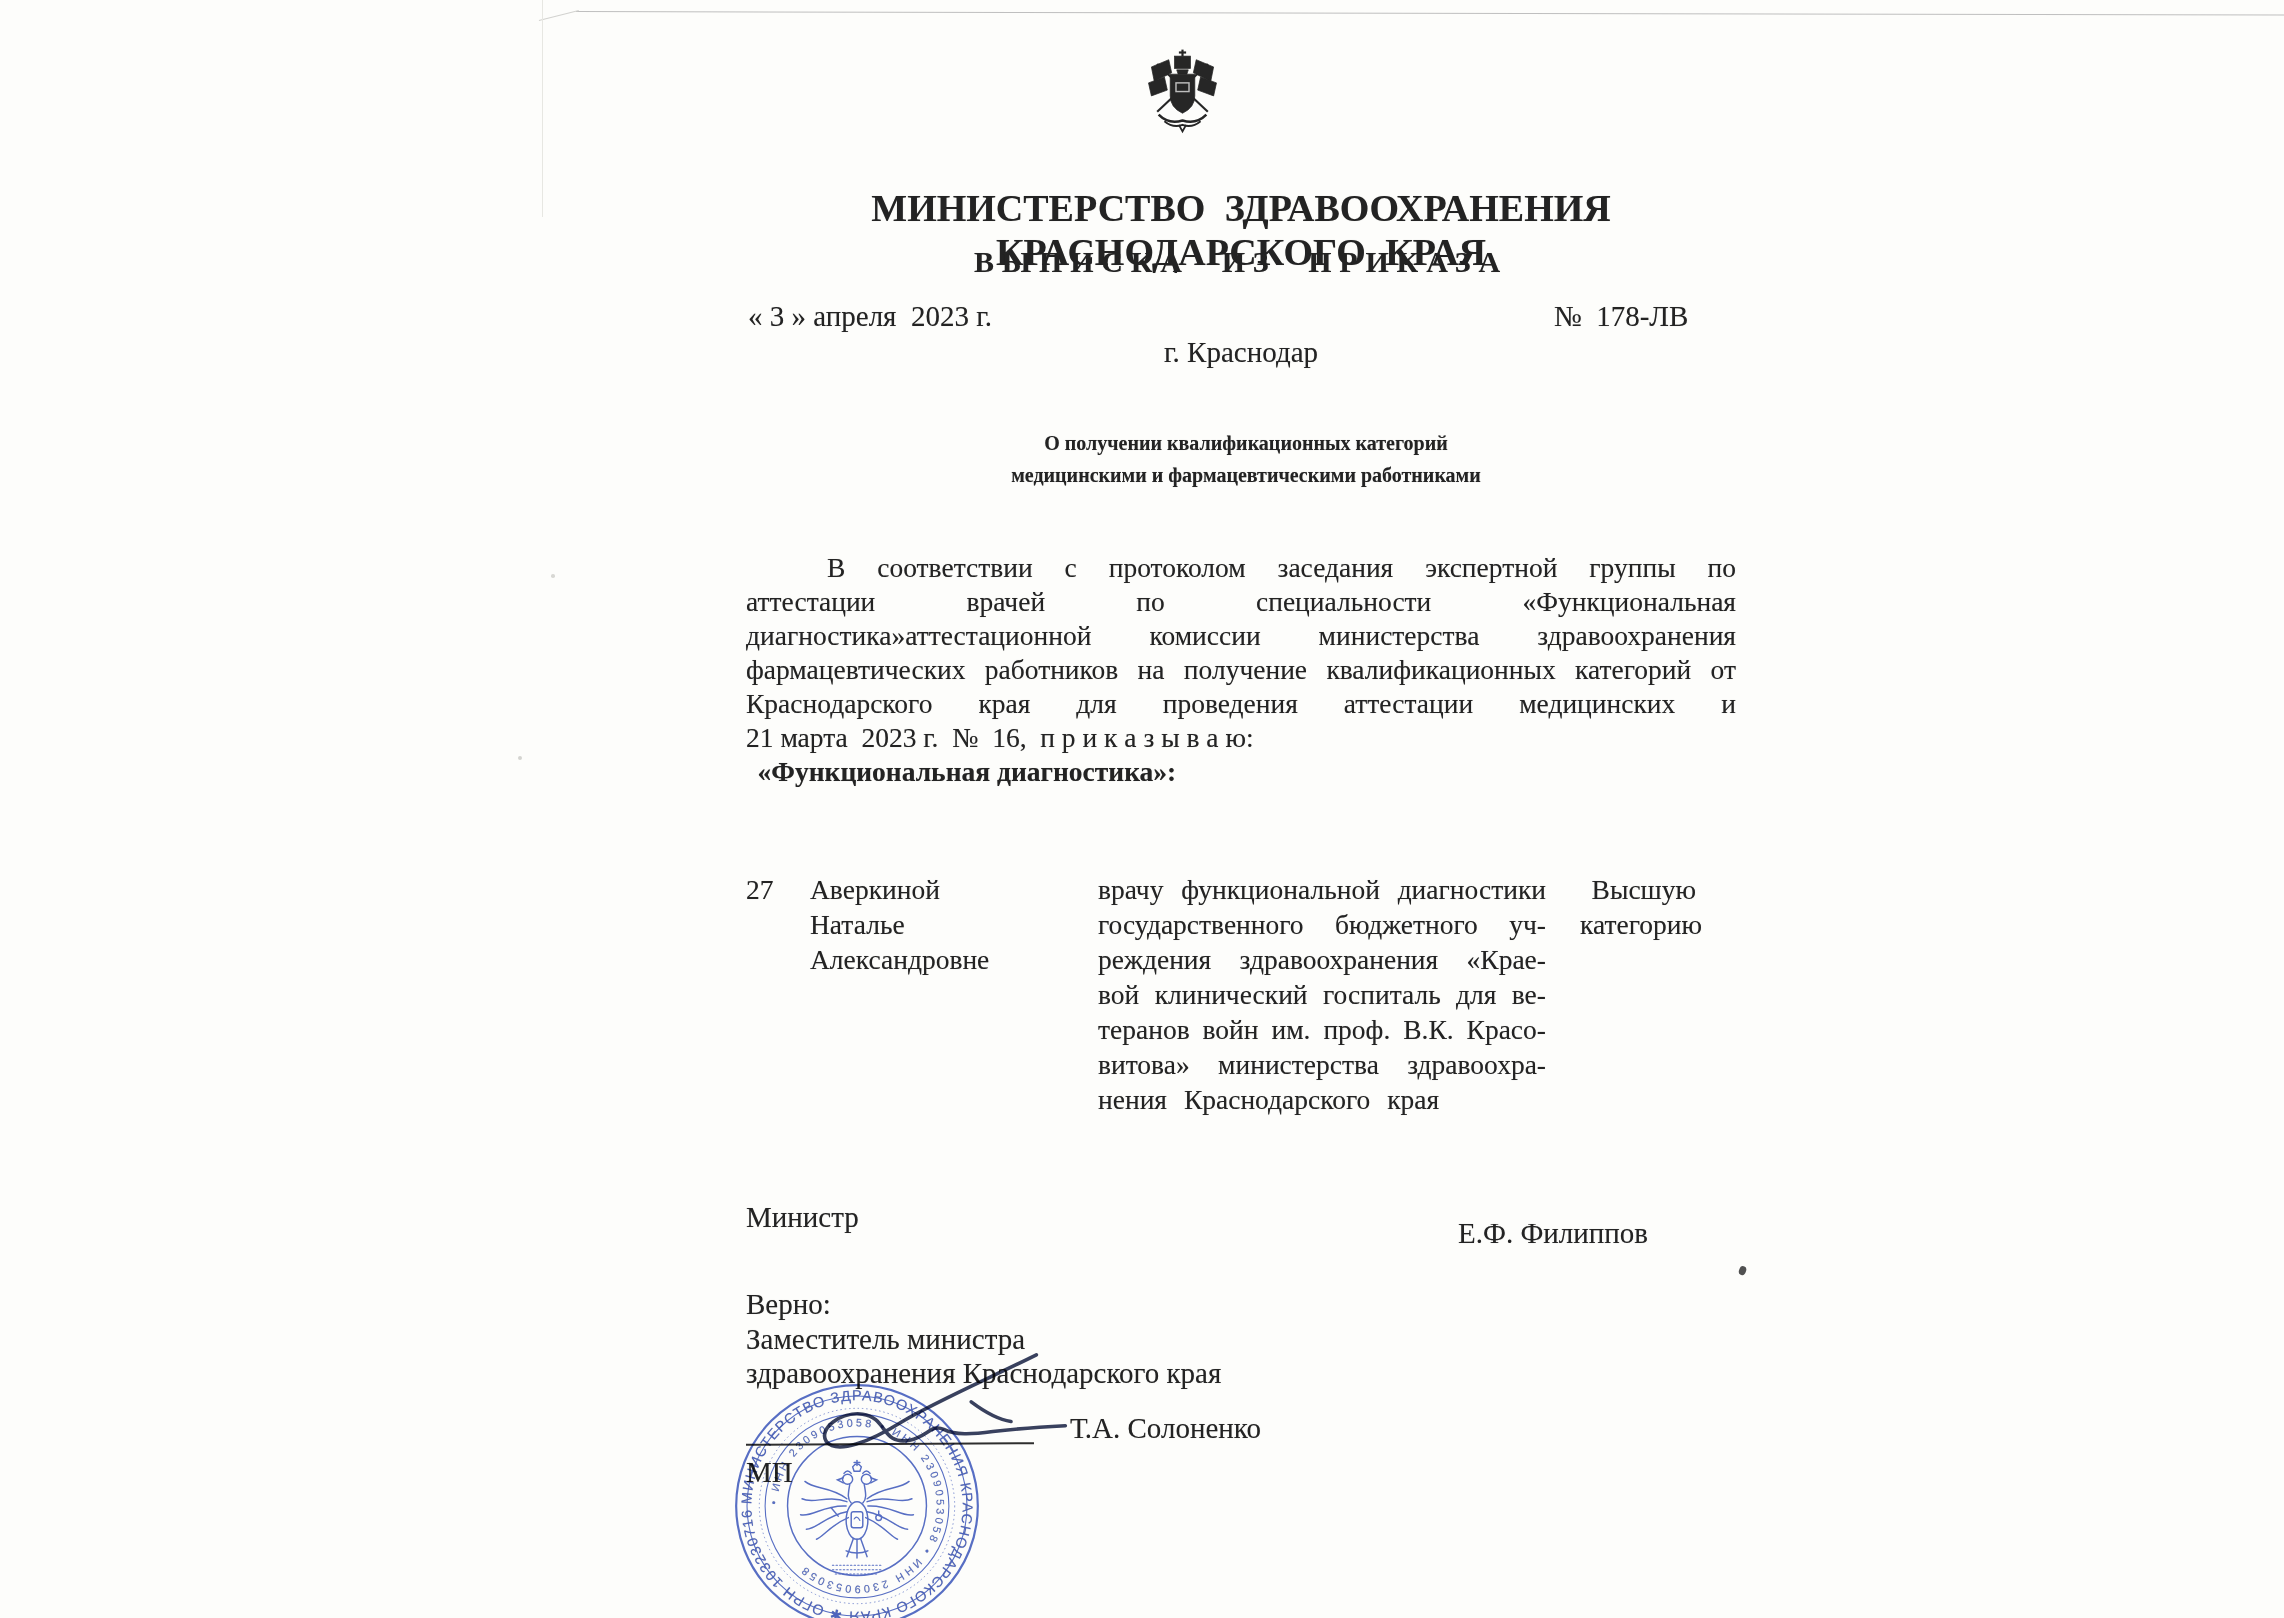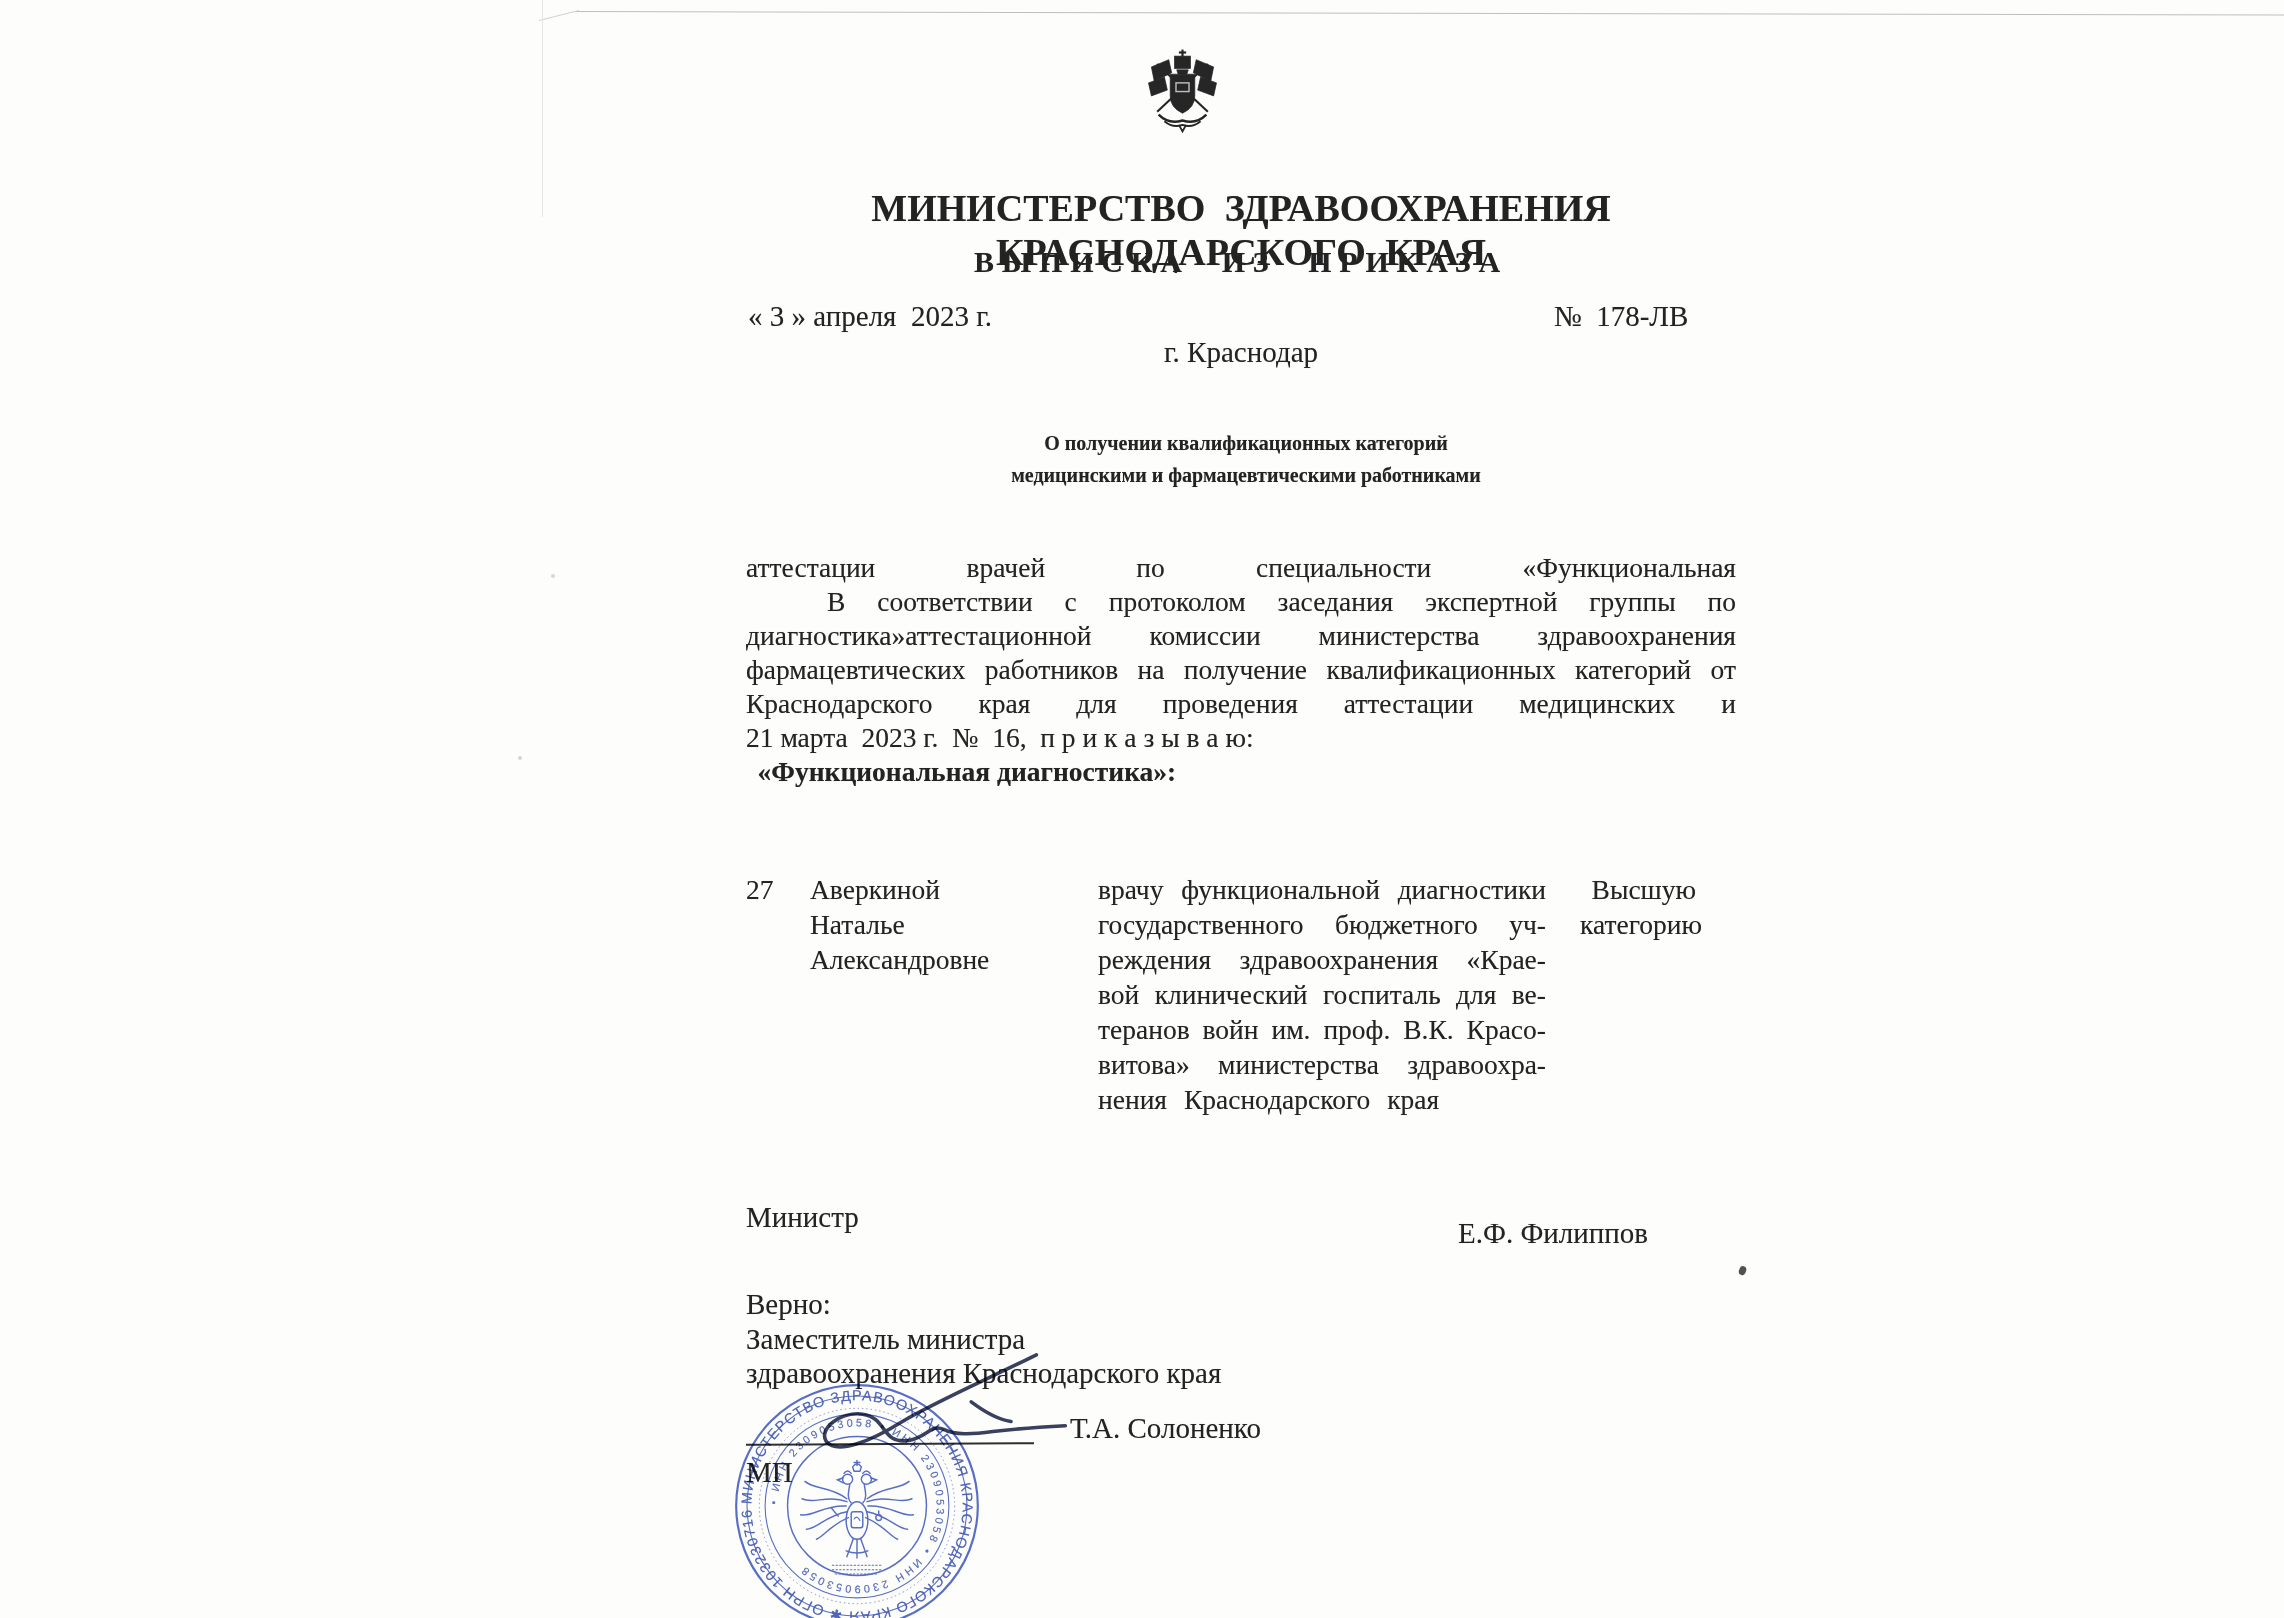--- a/index.html
+++ b/index.html
@@ -70,22 +70,22 @@
   <div class="abs t40 pre" style="left:748px; top:300px;">« 3 » апреля  2023 г.</div>
 
   <div class="abs t40 pre" style="left:1554px; top:300px;">№  178-ЛВ</div>
 
   <div class="abs t40 center" style="left:746px; top:336px; width:990px;">г. Краснодар</div>
 
   <div class="abs title-line center" style="left:746px; top:432px; width:1000px;">О получении квалификационных категорий</div>
   <div class="abs title-line center" style="left:746px; top:464px; width:1000px;">медицинскими и фармацевтическими работниками</div>
 
   <div class="abs" style="left:746px; top:551px; width:990px;">
+    <div class="body-line jline indent">В соответствии с протоколом заседания экспертной группы по</div>
     <div class="body-line jline">аттестации врачей по специальности «Функциональная</div>
-    <div class="body-line jline indent">В соответствии с протоколом заседания экспертной группы по</div>
     <div class="body-line jline">диагностика»аттестационной комиссии министерства здравоохранения</div>
     <div class="body-line jline">фармацевтических работников на получение квалификационных категорий от</div>
     <div class="body-line jline">Краснодарского края для проведения аттестации медицинских и</div>
     <div class="body-line pre">21 марта  2023 г.  №  16,  п р и к а з ы в а ю:</div>
     <div class="body-line" style="padding-left:11.6px;font-weight:bold;">«Функциональная диагностика»:</div>
   </div>
 
   <div class="abs tbl-line" style="left:746px; top:872px;">27</div>
 
   <div class="abs" style="left:810px; top:872px; width:239px;">

